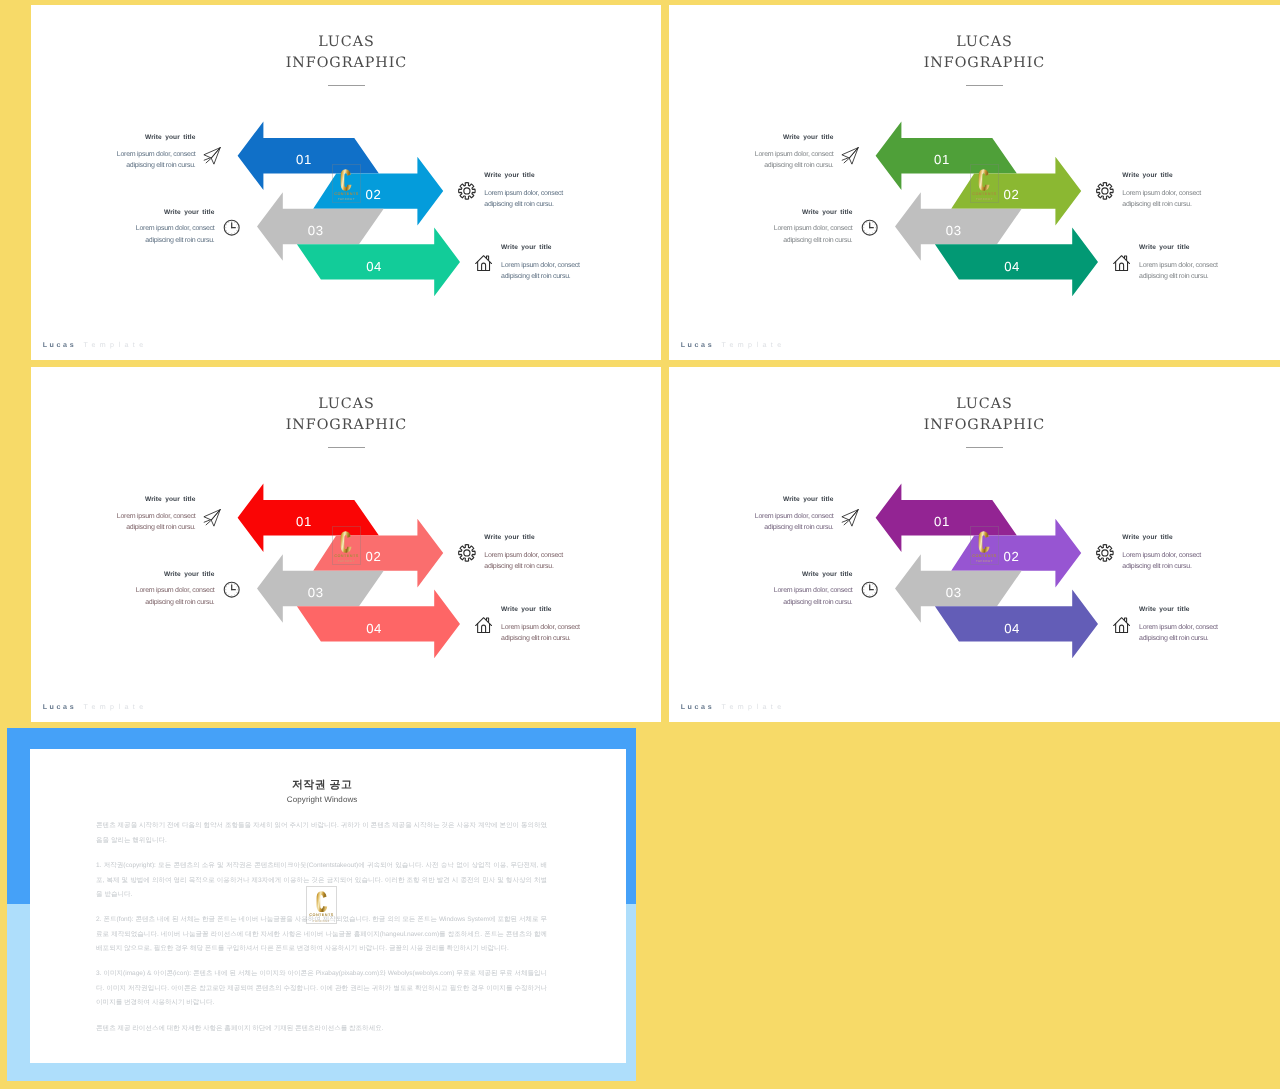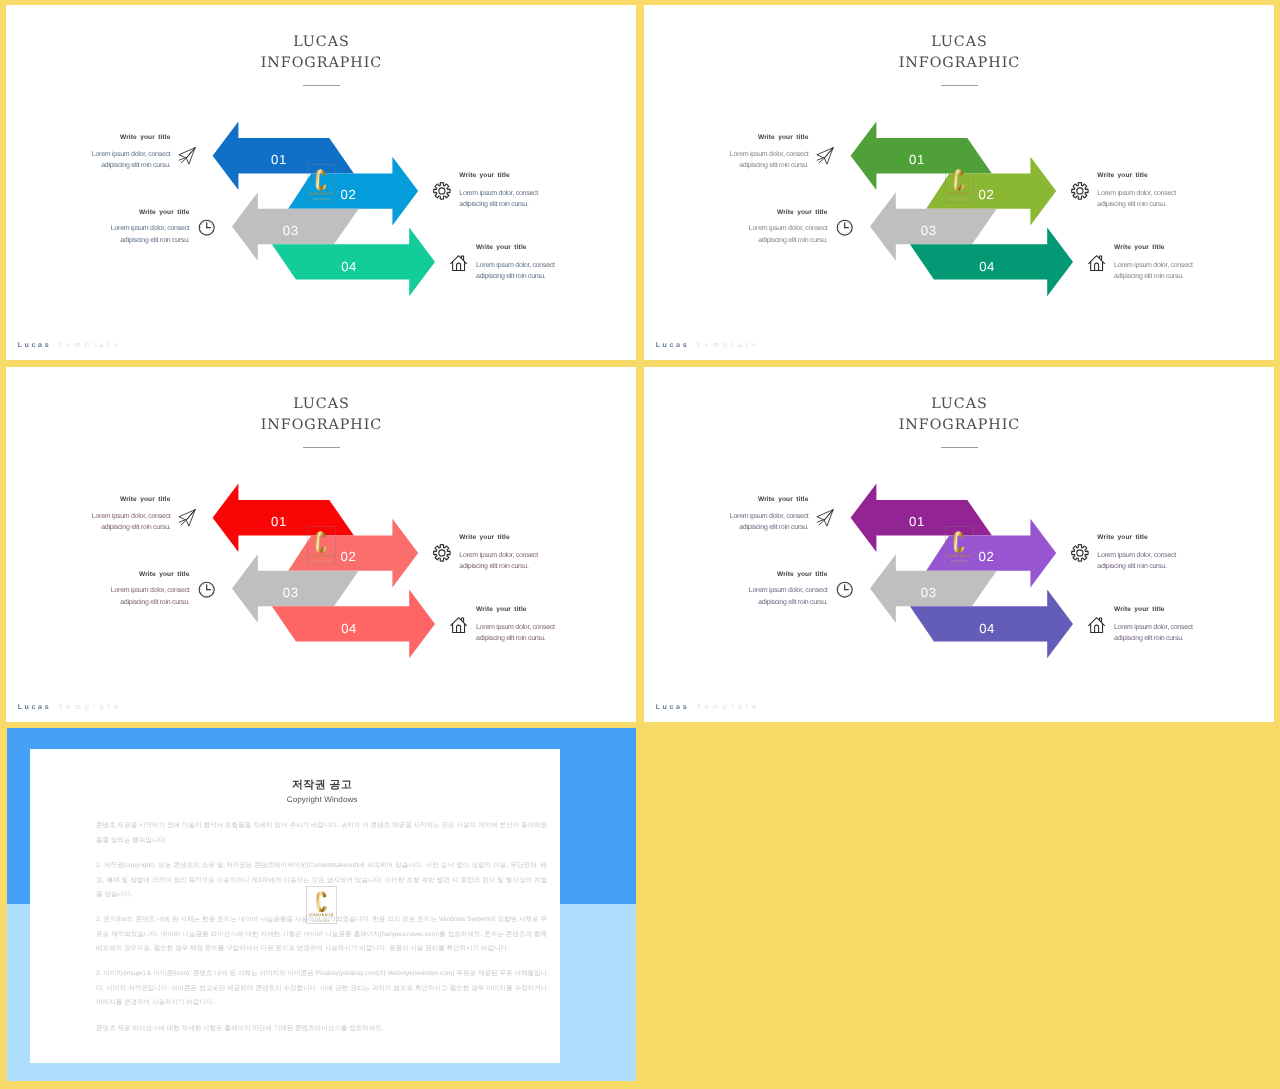--- a/index.html
+++ b/index.html
@@ -4,21 +4,21 @@
 <title>LUCAS INFOGRAPHIC</title>
 <style>
 html,body{margin:0;padding:0;}
 body{width:1280px;height:1089px;background:#F7DA68;overflow:hidden;
  font-family:"Liberation Sans",sans-serif;-webkit-font-smoothing:antialiased;text-rendering:geometricPrecision;}
 .slide{position:absolute;background:#fff;overflow:hidden;}
 #s0{left:5.5px;top:5px;}
 #s1{left:643.5px;top:5px;}
 #s2{left:5.5px;top:367px;}
 #s3{left:643.5px;top:367px;}
-.slide.info{width:630.5px;height:355.2px;}
+.slide.info{width:630.5px;height:355.2px;margin-left:25px;}
 #s4{left:7px;top:728.3px;width:629px;height:353px;background:none;}
 
 .stitle{position:absolute;left:0;top:26.6px;width:631px;text-align:center;
  font-family:"DejaVu Serif",serif;color:#4b4b4b;font-size:14.3px;line-height:21.4px;
  letter-spacing:0.95px;text-indent:0.95px;}
 .srule{position:absolute;left:297.3px;top:80.1px;width:37.3px;height:1.1px;background:#9d9d9d;}
 
 .footer{position:absolute;left:12.2px;top:335.6px;font-size:7.1px;letter-spacing:2.6px;white-space:nowrap;}
 .footer .fb{color:#66788d;font-weight:bold;}
 .footer .ft{color:#dcdfe3;margin-left:7.3px;letter-spacing:4.4px;}
@@ -37,21 +37,21 @@
 .wm{position:absolute;box-sizing:border-box;border:0.8px solid rgba(130,130,130,.30);
  display:flex;flex-direction:column;align-items:center;justify-content:flex-start;
  padding-top:3.5px;pointer-events:none;}
 .wm .wc{display:block;}
 .wm .w1{font-size:3.8px;letter-spacing:.45px;font-weight:bold;margin-top:1.2px;color:#ab8b3f;}
 .wm .w2{font-size:2.9px;letter-spacing:.5px;margin-top:1.5px;color:#c0a878;}
 
 .cpframe{position:absolute;left:0;top:0;width:629px;height:353px;}
 .cpframe .top{position:absolute;left:0;top:0;width:629px;height:176px;background:#45A1F8;}
 .cpframe .bot{position:absolute;left:0;top:176px;width:629px;height:177px;background:#AEDEFB;}
-.cppage{position:absolute;left:23px;top:20.9px;width:530px;height:314.3px;background:#fff;}
+.cppage{position:absolute;left:23px;top:20.9px;width:596px;height:314.3px;background:#fff;}
 .cptitle{position:absolute;left:0;top:29.5px;width:584.3px;text-align:center;}
 .cptitle .ko{font-size:10.9px;font-weight:bold;color:#3f3f3f;letter-spacing:.5px;line-height:12px;}
 .cptitle .en{font-size:8.0px;color:#4f4f4f;margin-top:5.5px;letter-spacing:.1px;line-height:8px;}
 .cpbody{position:absolute;left:66.1px;top:70.3px;width:451px;color:#c3c7cb;font-size:6.55px;
  line-height:14.3px;text-align:justify;letter-spacing:-0.02px;}
 .cpbody p{margin:0 0 11.2px 0;}
 </style>
 </head>
 <body style="background: rgb(247, 218, 104);">
 

